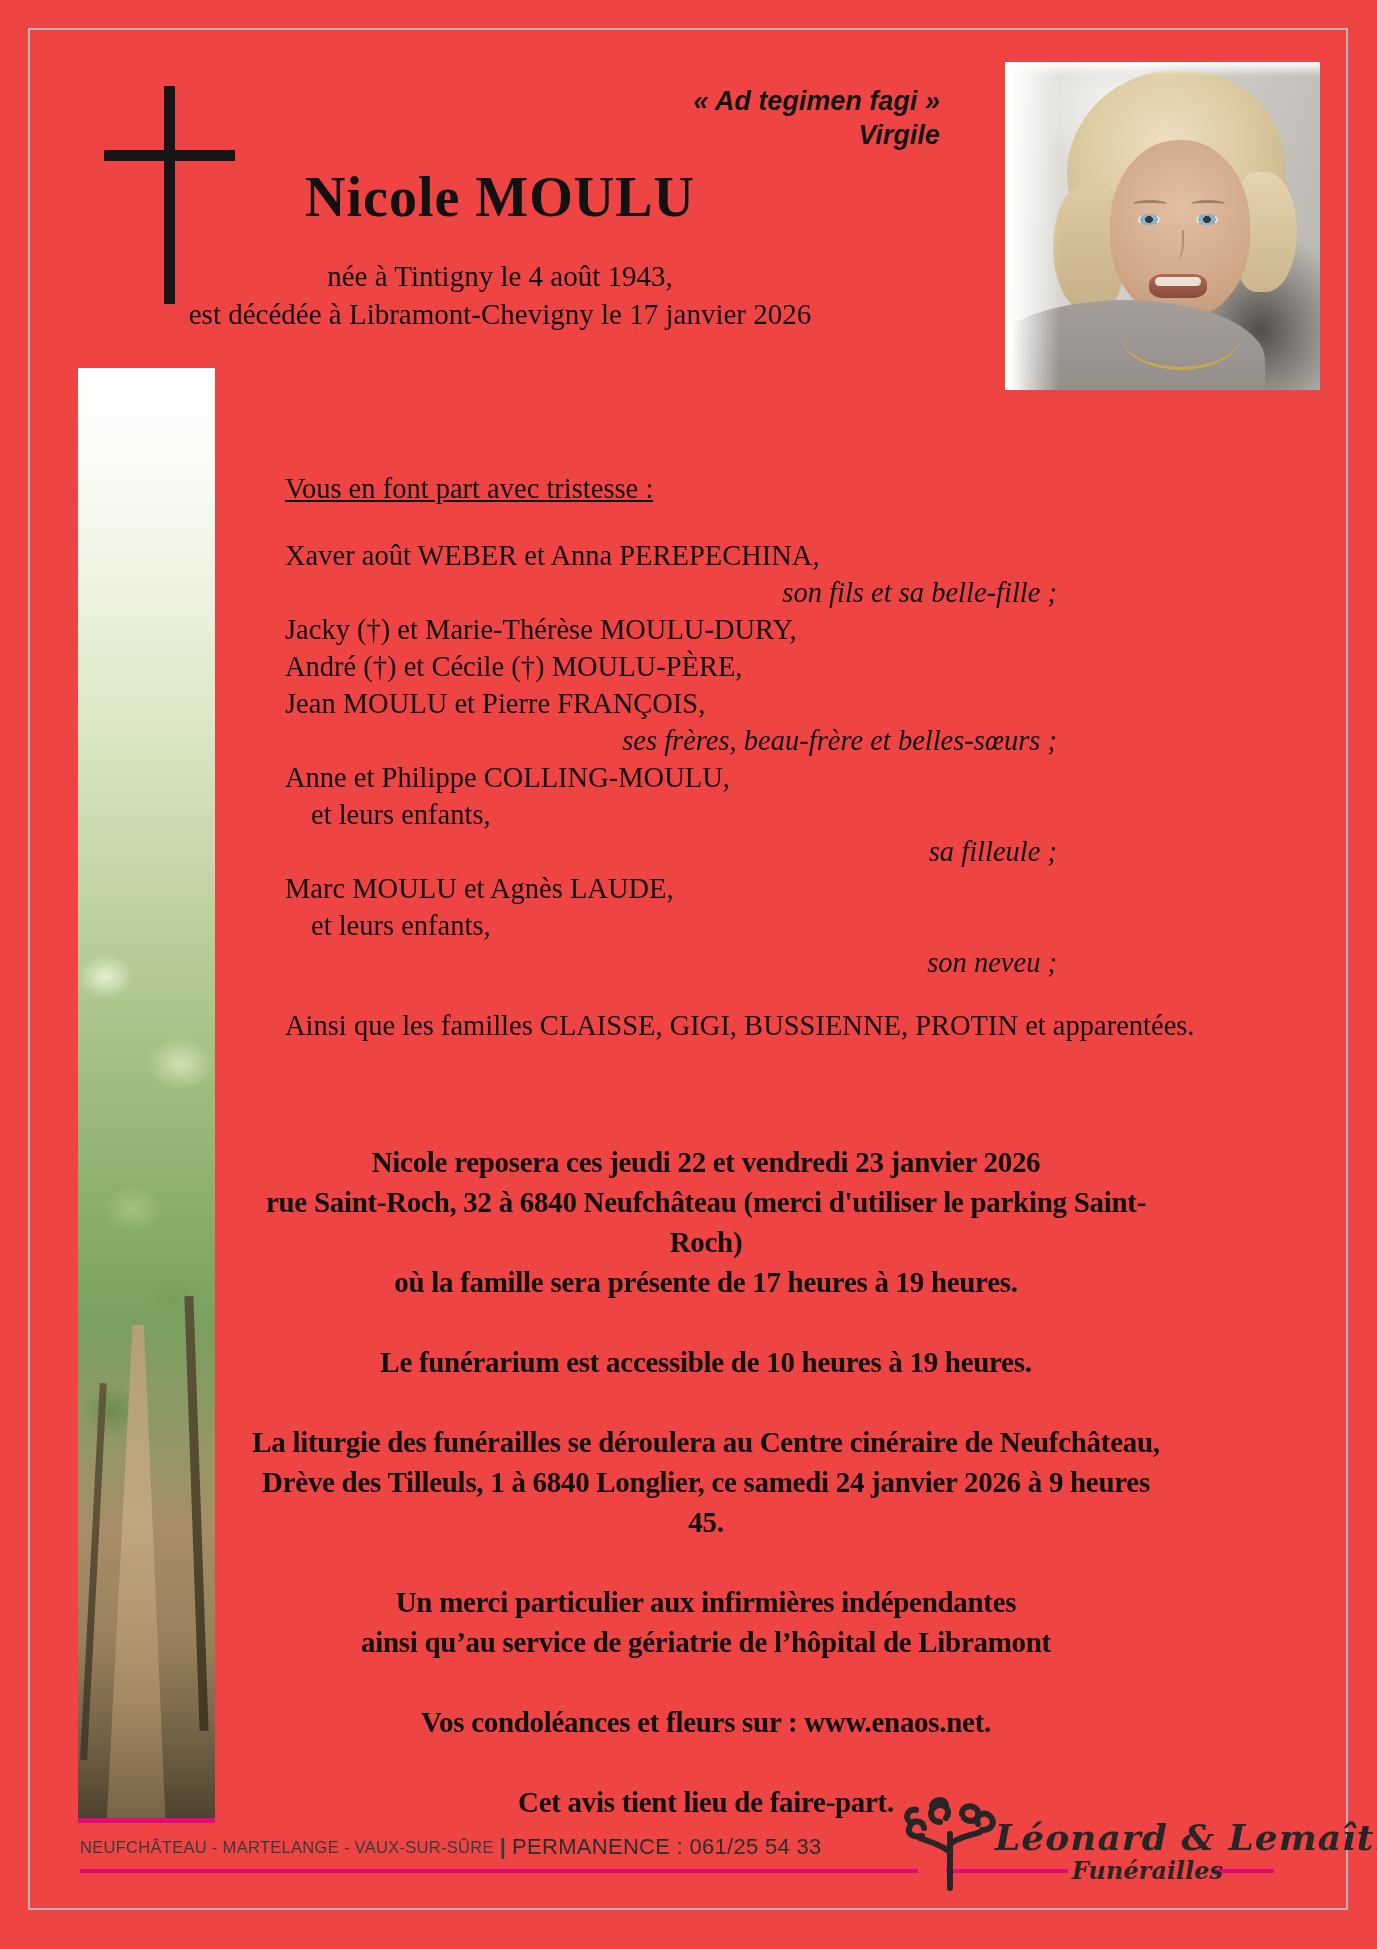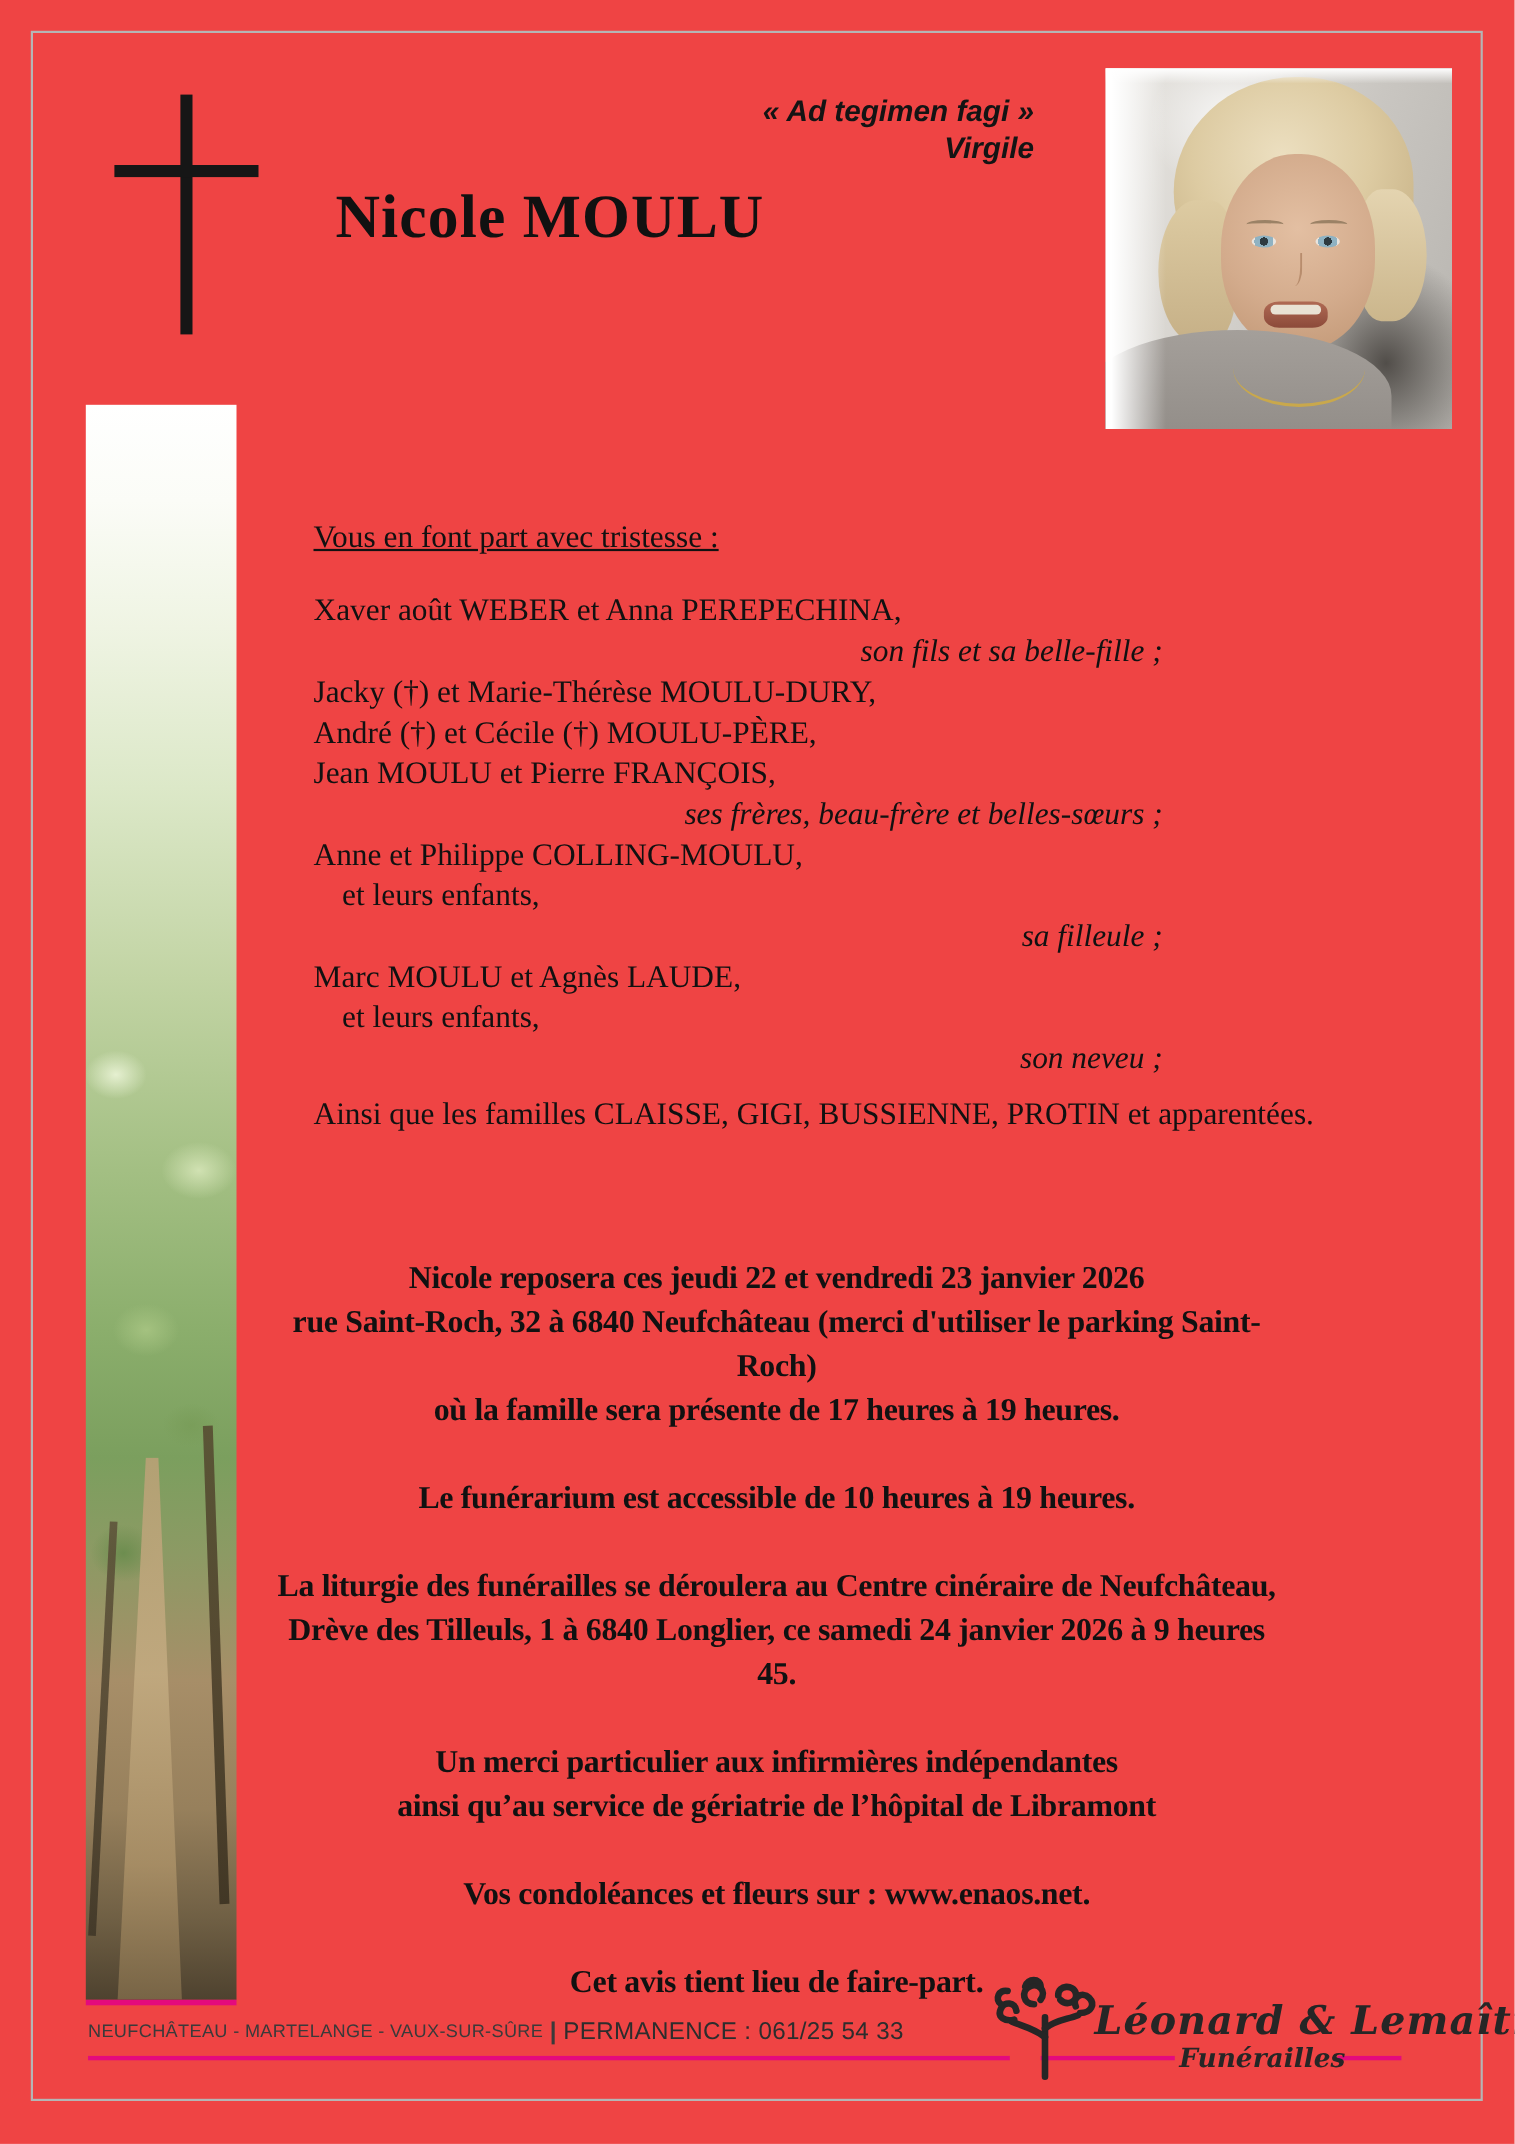--- a/index.html
+++ b/index.html
@@ -130,21 +130,21 @@
 
   
   .announce {
     position: absolute; left: 285px; top: 470px; width: 772px;
     font-size: 28.5px; line-height: 37px;
   }
   .announce .intro { margin-bottom: 30px; text-decoration: underline; }
   .announce .name-line { white-space: nowrap; }
   .announce .name-line.indent { padding-left: 26px; }
   .announce .relation { text-align: right; font-style: italic; }
-  .announce .families { margin-top: 14px; white-space: nowrap; }
+  .announce .families { margin-top: 26px; white-space: nowrap; }
 
   
   .ceremony {
     position: absolute; left: 240px; top: 1142px; width: 920px;
     text-align: center; font-weight: bold;
     font-size: 29px; line-height: 40px; letter-spacing: -0.3px;
   }
   .ceremony .para { margin-bottom: 40px; margin-left: 12px; }
   .ceremony .para:last-child { margin-bottom: 0; }
 
@@ -209,20 +209,24 @@
     <div class="smile"></div>
     <div class="teeth"></div>
     <div class="sweater"></div>
     <div class="necklace"></div>
     <div class="fade-left"></div>
     <div class="fade-top"></div>
   </div>
 
   <div class="header-col">
     <div class="deceased-name">Nicole MOULU</div>
+    <div class="dates">
+      <div>née à Tintigny le 4 août 1943,</div>
+      <div>est décédée à Libramont-Chevigny le 17 janvier 2026</div>
+    </div>
   </div>
 
   <div class="forest">
     <div class="path"></div>
     <div class="trunk1"></div>
     <div class="trunk2"></div>
   </div>
   <div class="forest-underline pinkbar"></div>
 
   <div class="announce">

